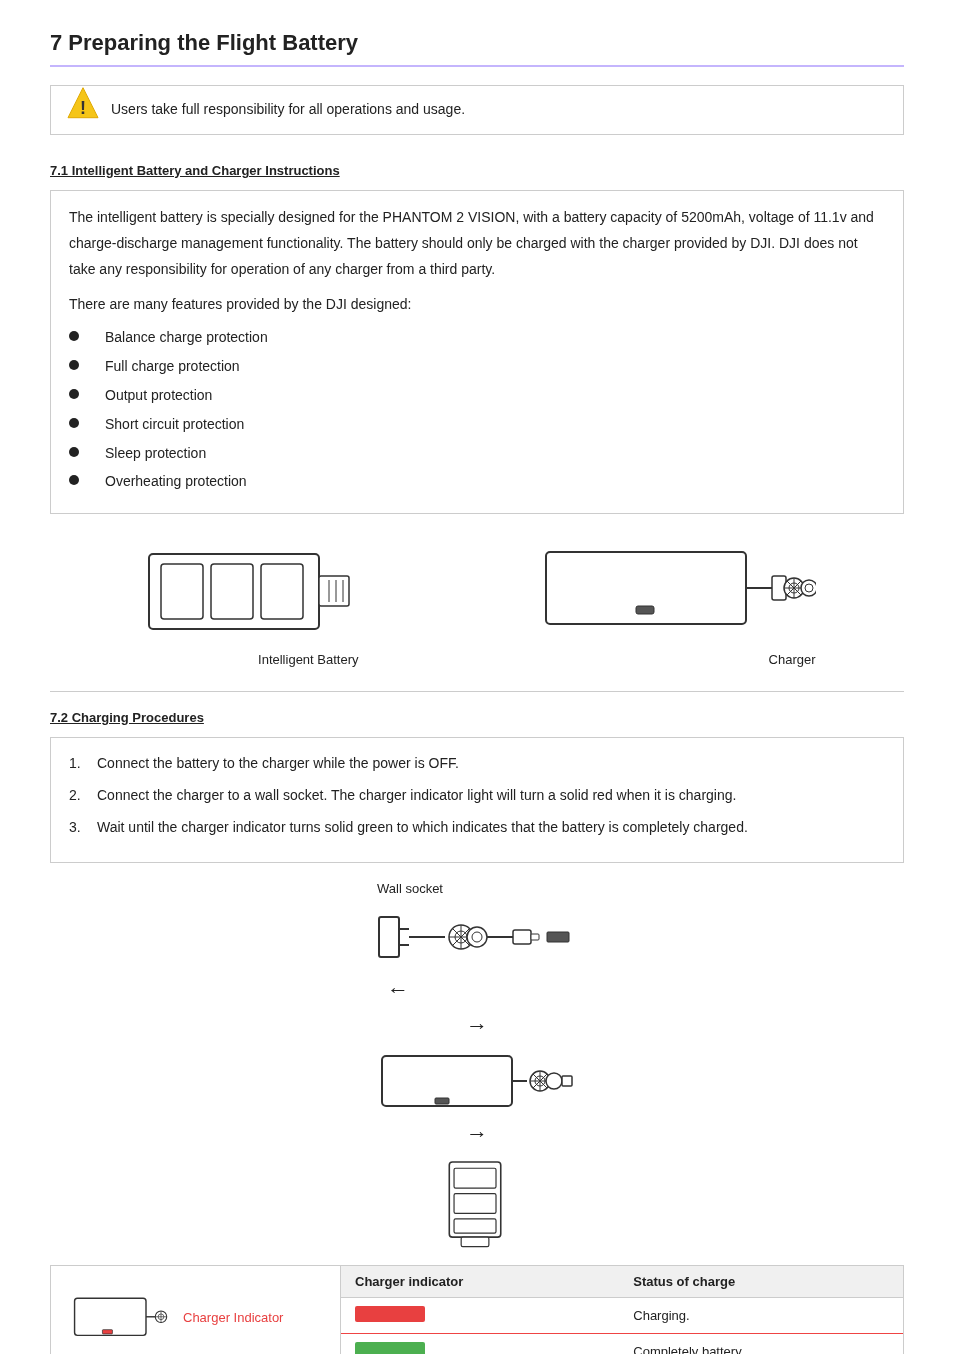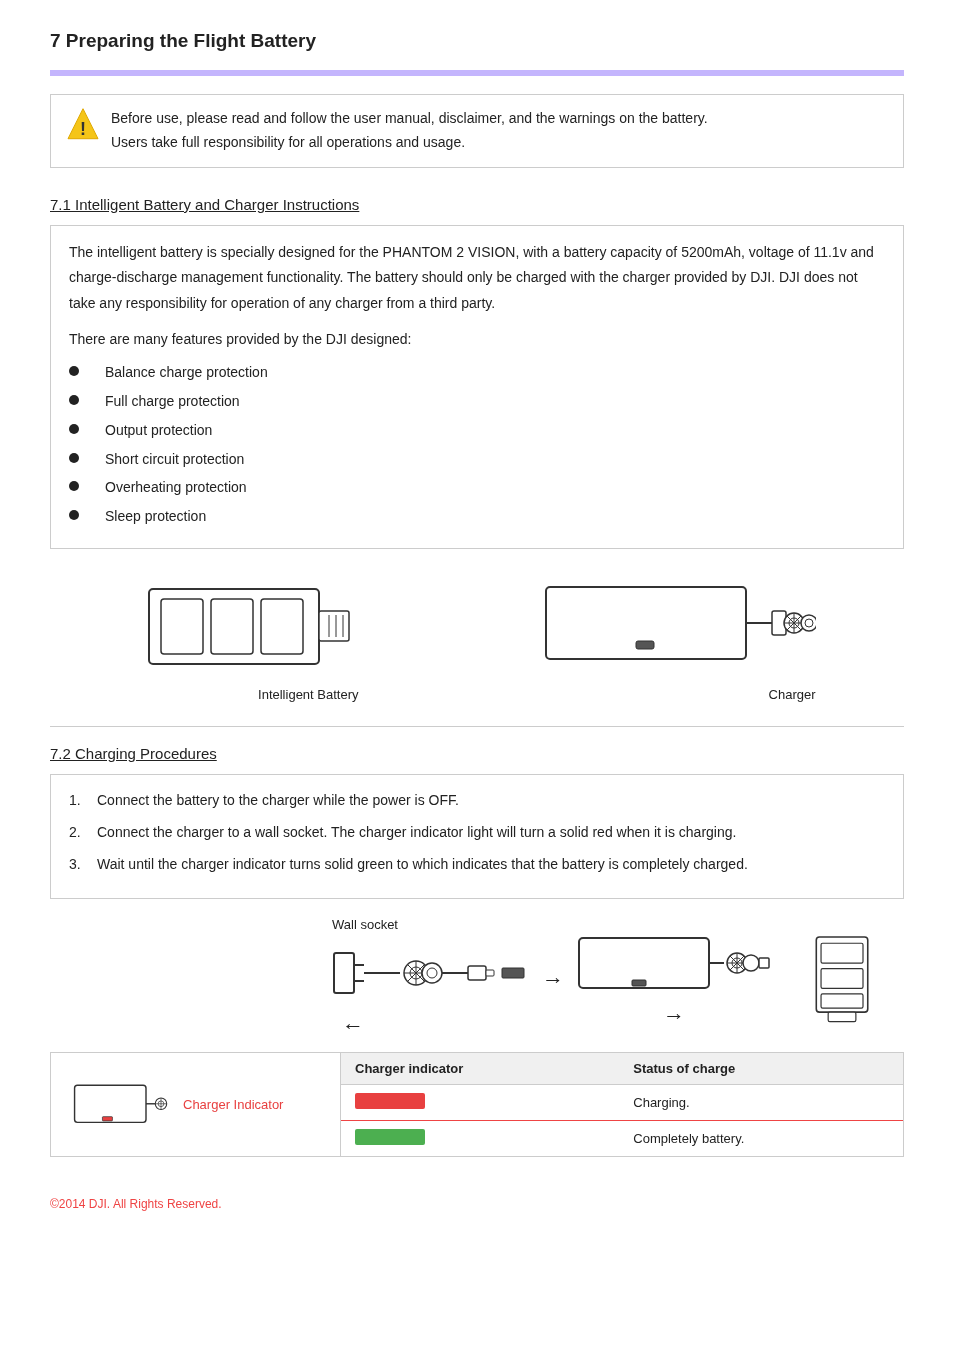--- a/index.html
+++ b/index.html
@@ -8,24 +8,24 @@
       font-size: 14px;
       background: #fff;
       color: #222;
       width: 954px;
       min-height: 1354px;
       padding: 30px 50px 40px 50px;
     }
 
     
     .page-title {
-      font-size: 19px;
+      font-size: 22px;
       font-weight: bold;
-      border-bottom: 6px solid #c4b5fd;
-      padding-bottom: 18px;
+      border-bottom: 2px solid #c4b5fd;
+      padding-bottom: 9px;
       margin-bottom: 18px;
     }
 
     
     .warning-box {
       border: 1px solid #ccc;
       padding: 12px 16px 12px 60px;
       position: relative;
       margin-bottom: 28px;
       line-height: 1.7;
@@ -34,22 +34,22 @@
       position: absolute;
       left: 14px;
       top: 50%;
       transform: translateY(-50%);
       font-size: 28px;
       color: #f5a800;
     }
 
     
     .section-heading {
-      font-size: 15px;
-      font-weight: normal;
+      font-size: 13px;
+      font-weight: bold;
       text-decoration: underline;
       margin-bottom: 10px;
       margin-top: 18px;
     }
 
     
     .content-box {
       border: 1px solid #ccc;
       padding: 14px 18px;
       margin-bottom: 18px;
@@ -188,21 +188,20 @@
 <h1 class="page-title">7 Preparing the Flight Battery</h1>
 
 <div class="warning-box">
   <span class="warning-icon-inner">
     
     <svg width="36" height="36" viewBox="0 0 36 36">
       <polygon points="18,3 33,33 3,33" fill="#f5c518" stroke="#e0a800" stroke-width="1"></polygon>
       <text x="18" y="29" text-anchor="middle" font-size="18" font-weight="bold" fill="#333">!</text>
     </svg>
   </span>
-  <div>Before use, please read and follow the user manual, disclaimer, and the warnings on the battery.</div>
   <div>Users take full responsibility for all operations and usage.</div>
 </div>
 
 <div class="section-heading">7.1 Intelligent Battery and Charger Instructions</div>
 
 <div class="content-box">
   <div>The intelligent battery is specially designed for the PHANTOM 2 VISION, with a battery capacity of 5200mAh, voltage of 11.1v and charge-discharge management functionality. The battery should only be charged with the charger provided by DJI. DJI does not take any responsibility for operation of any charger from a third party.</div>
   <div style="margin-top:10px;">There are many features provided by the DJI designed:</div>
   <ul class="bullet-list">
     <li>
@@ -216,25 +215,25 @@
     <li>
         <span class="bullet-dot"></span>
         <span>Output protection</span>
       </li>
     <li>
         <span class="bullet-dot"></span>
         <span>Short circuit protection</span>
       </li>
     <li>
         <span class="bullet-dot"></span>
+        <span>Sleep protection</span>
+      </li>
+    <li>
+        <span class="bullet-dot"></span>
         <span>Overheating protection</span>
-      </li>
-    <li>
-        <span class="bullet-dot"></span>
-        <span>Sleep protection</span>
       </li>
   </ul>
 </div>
 
 <div class="diagrams-row">
 
   <div class="diagram-item">
     <svg class="battery-svg" width="220" height="110" viewBox="0 0 220 110">
 
       <rect x="10" y="20" width="170" height="75" rx="4" ry="4" fill="white" stroke="#333" stroke-width="2"></rect>
@@ -294,21 +293,21 @@
         <span class="num">2.</span>
         <span>Connect the charger to a wall socket. The charger indicator light will turn a solid red when it is charging.</span>
       </li>
     <li>
         <span class="num">3.</span>
         <span>Wait until the charger indicator turns solid green to which indicates that the battery is completely charged.</span>
       </li>
   </ol>
 </div>
 
-<div style="display:flex; align-items:center; justify-content:flex-end; margin: 18px 0 16px 0; gap: 10px;">
+<div style="display:flex; align-items:center; justify-content:flex-start; margin: 18px 0 16px 0; gap: 10px; flex-direction: column;">
 
   <div style="display:flex; flex-direction:column; align-items:flex-start;">
     <div style="font-size:13px; margin-bottom:6px;">Wall socket</div>
     <svg width="200" height="70" viewBox="0 0 200 70">
 
       <rect x="2" y="15" width="20" height="40" rx="2" fill="white" stroke="#333" stroke-width="2"></rect>
 
       <line x1="22" y1="27" x2="32" y2="27" stroke="#333" stroke-width="2"></line>
       <line x1="22" y1="43" x2="32" y2="43" stroke="#333" stroke-width="2"></line>
 

